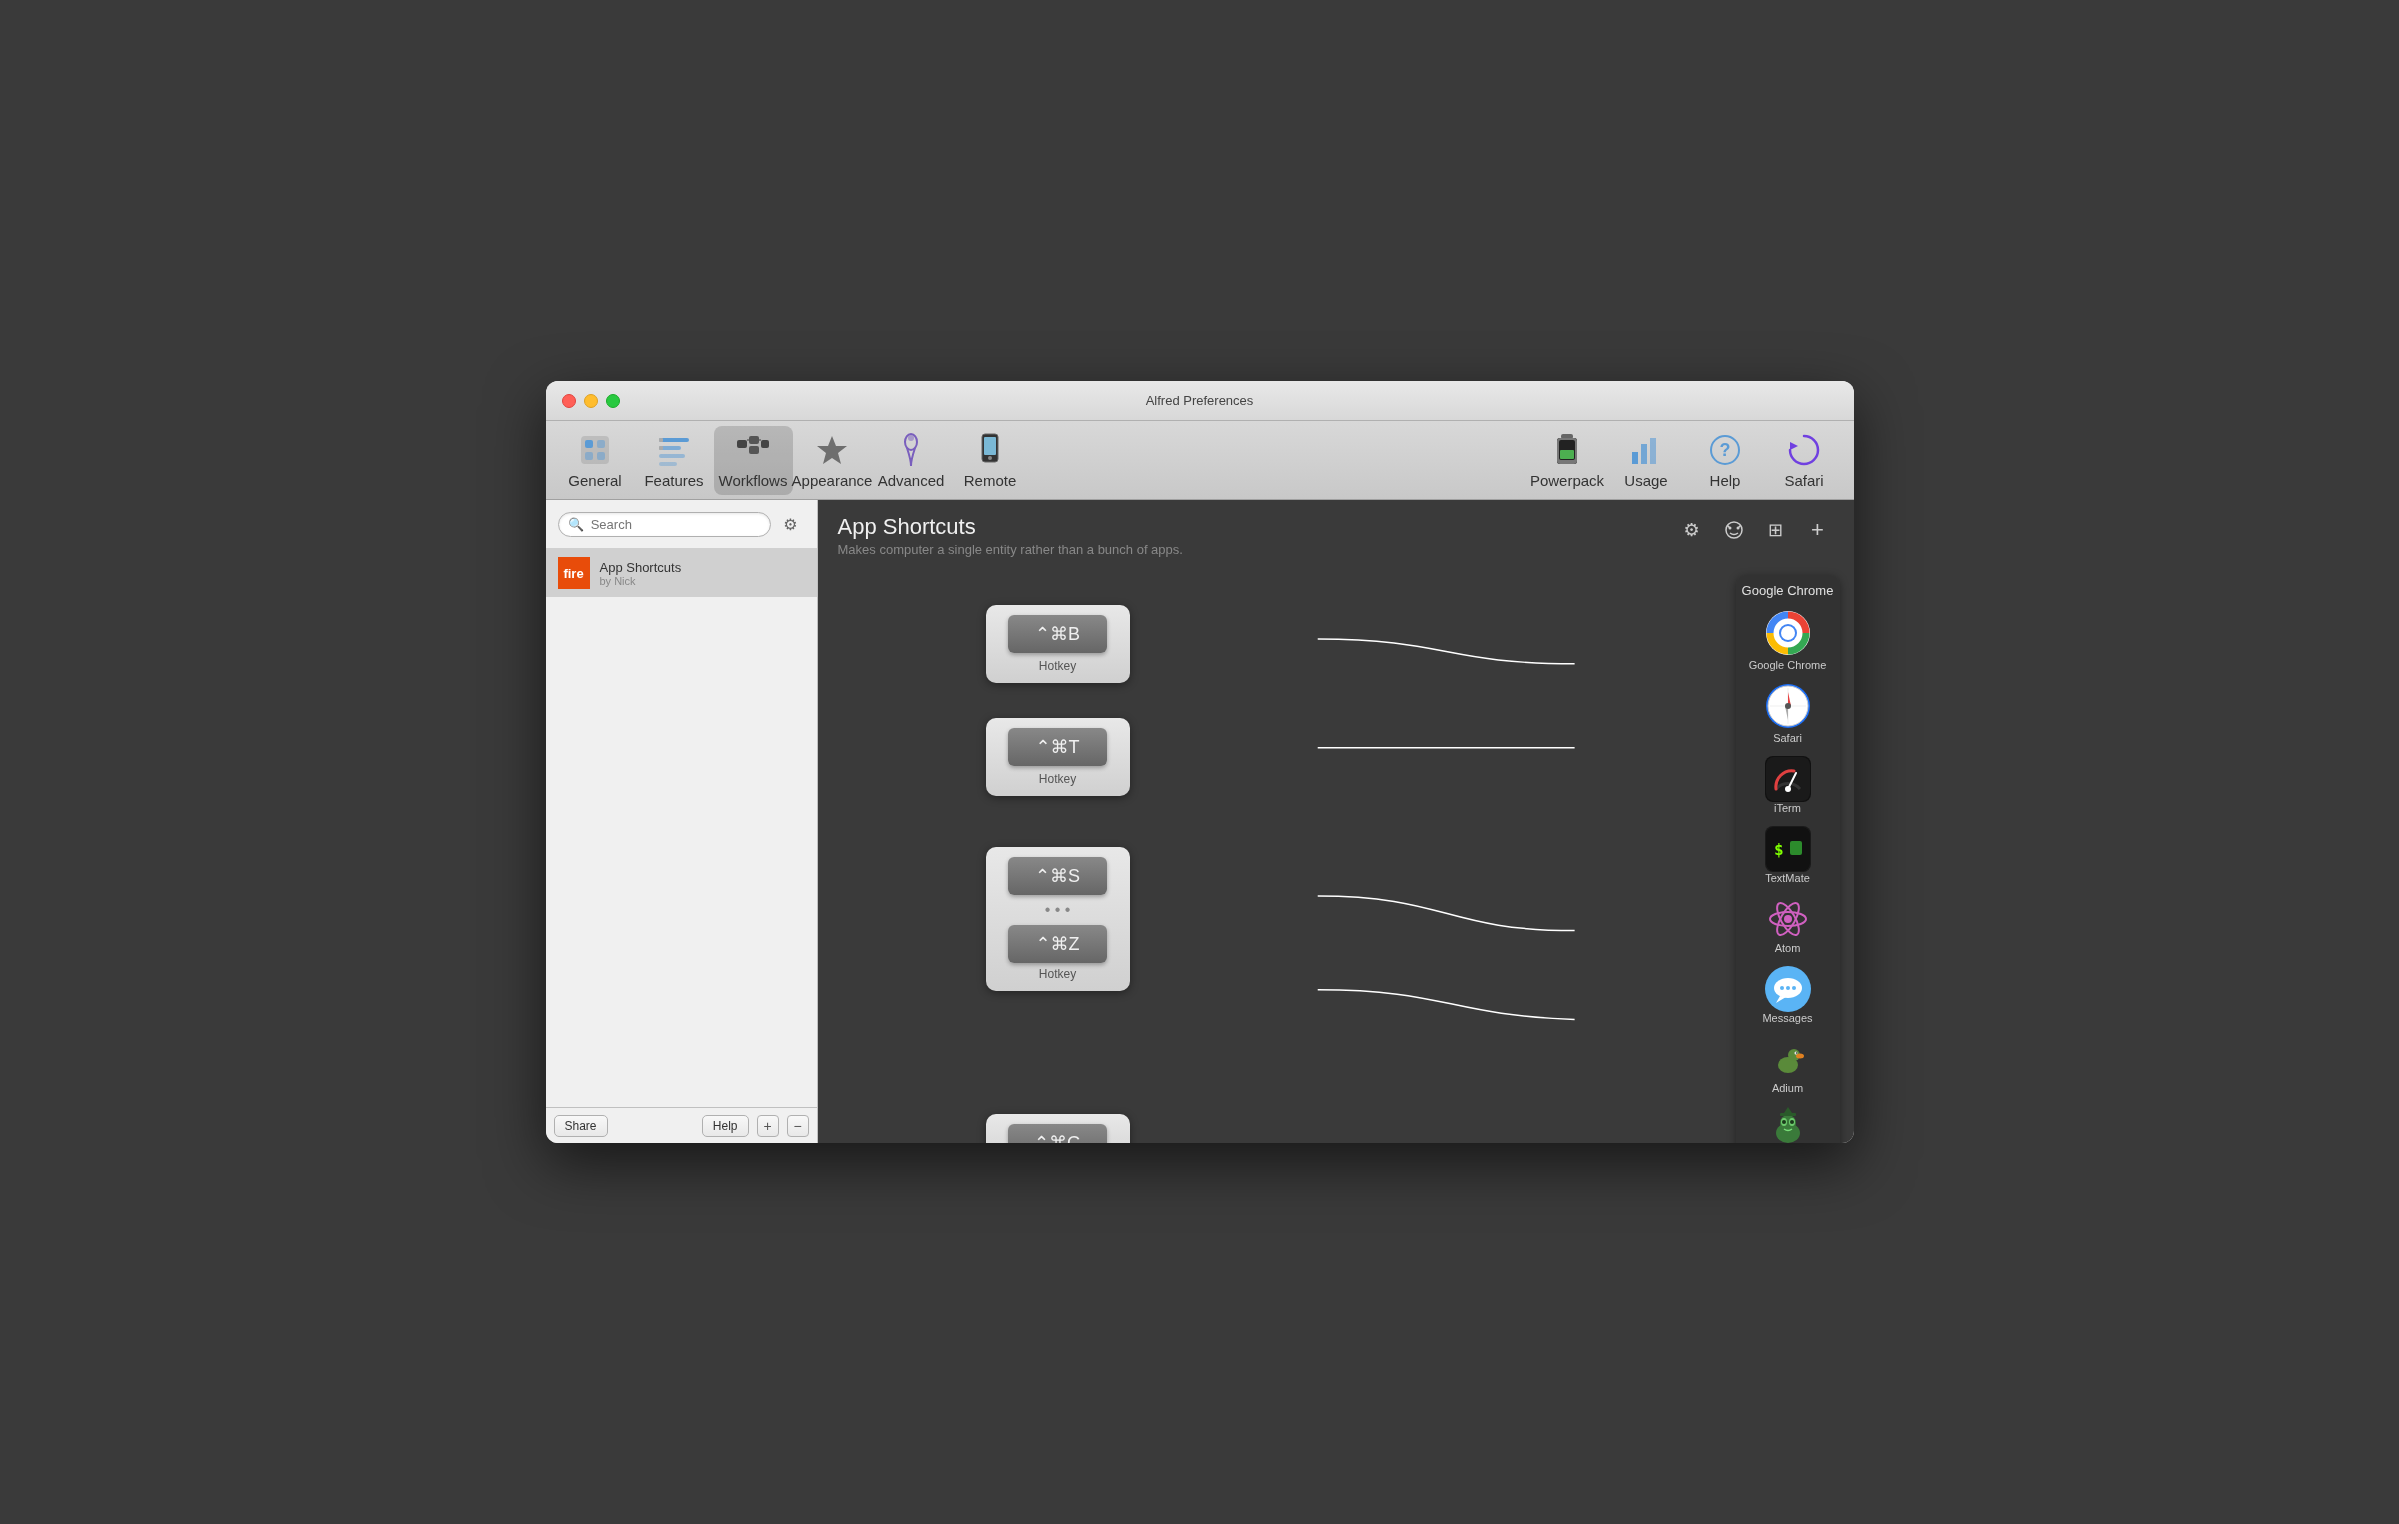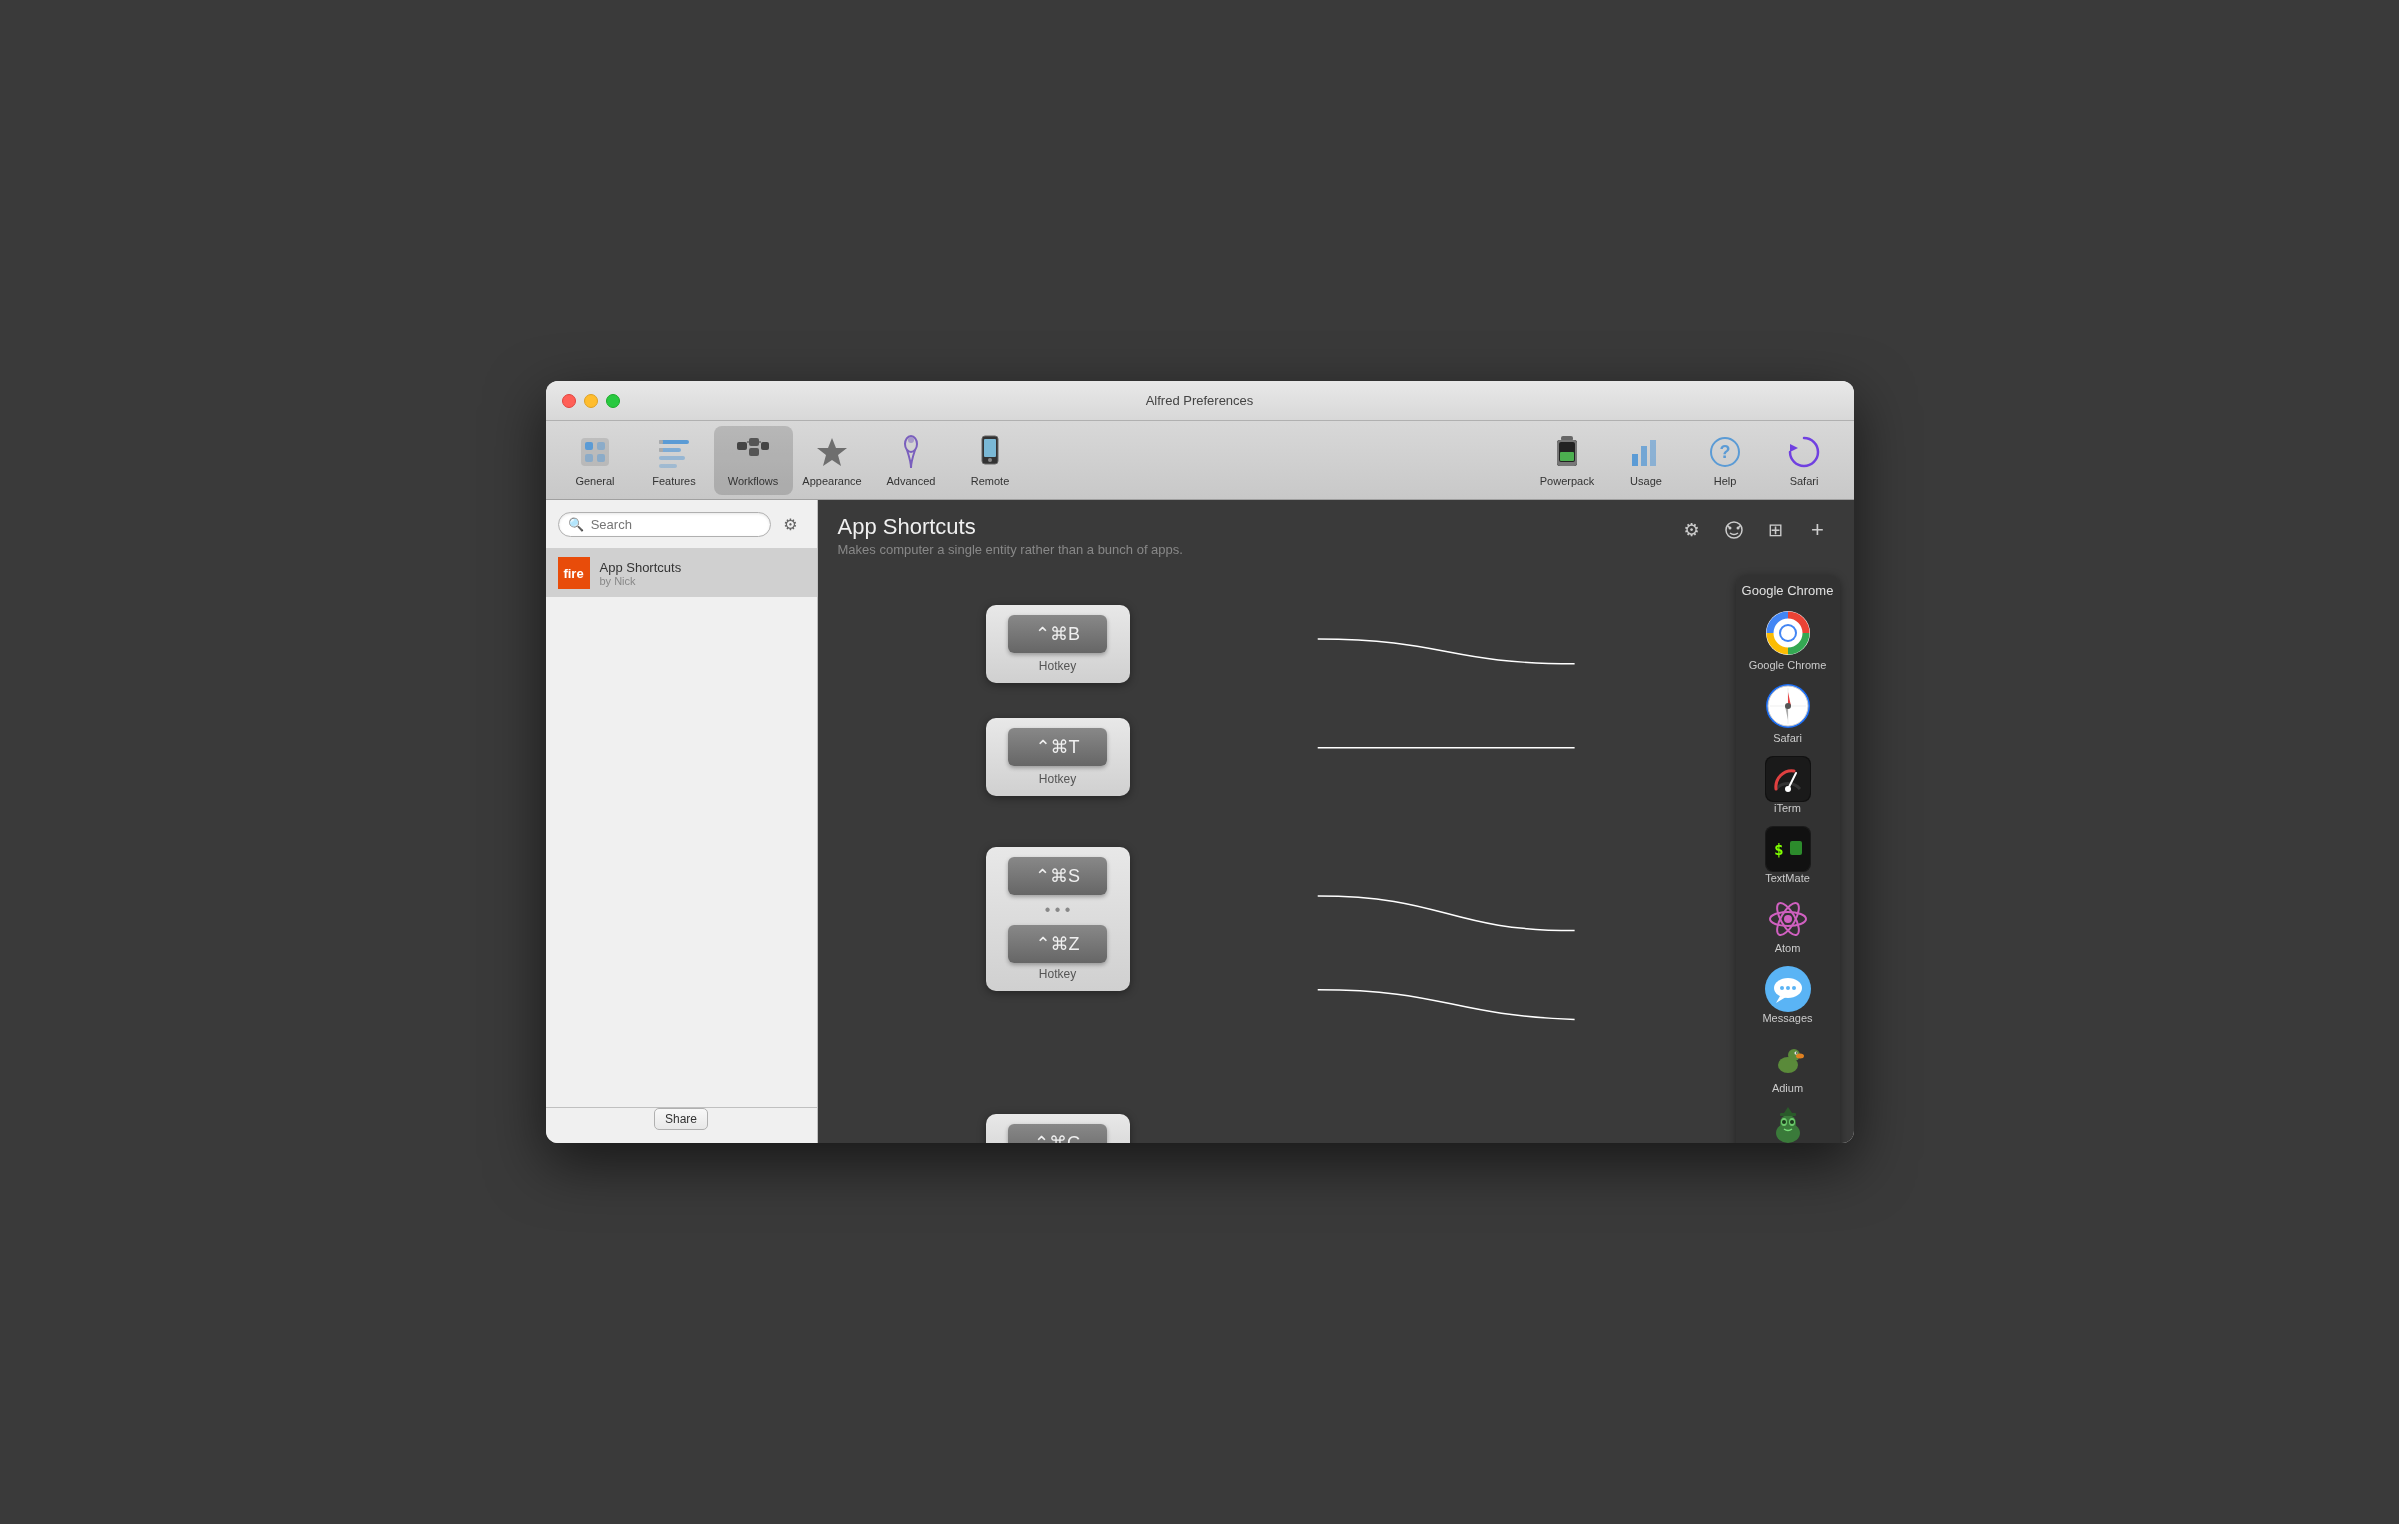--- a/index.html
+++ b/index.html
@@ -77,21 +77,21 @@
     .toolbar-item.active { background: rgba(0,0,0,0.15); }
     .toolbar-icon {
       width: 38px;
       height: 38px;
       display: flex;
       align-items: center;
       justify-content: center;
       font-size: 28px;
     }
     .toolbar-label {
-      font-size: 11px;
+      font-size: 15px;
       color: #333;
       text-align: center;
     }
     .toolbar-spacer { flex: 1; }
     .toolbar-right {
       display: flex;
       align-items: center;
       gap: 0;
     }
     
@@ -173,22 +173,21 @@
     }
     .sidebar-item-text { display: flex; flex-direction: column; }
     .sidebar-item-title { font-size: 13px; font-weight: 500; color: #333; }
     .sidebar-item-sub { font-size: 11px; color: #888; }
     .sidebar-footer {
       height: 36px;
       border-top: 1px solid #c0c0c0;
       display: flex;
       align-items: center;
       padding: 0 8px;
-      gap: 16px;
-      flex-direction: column;
+      gap: 8px;
     }
     .footer-btn {
       padding: 3px 10px;
       font-size: 12px;
       background: linear-gradient(to bottom, #f8f8f8, #e8e8e8);
       border: 1px solid #b0b0b0;
       border-radius: 5px;
       cursor: pointer;
       color: #333;
     }

